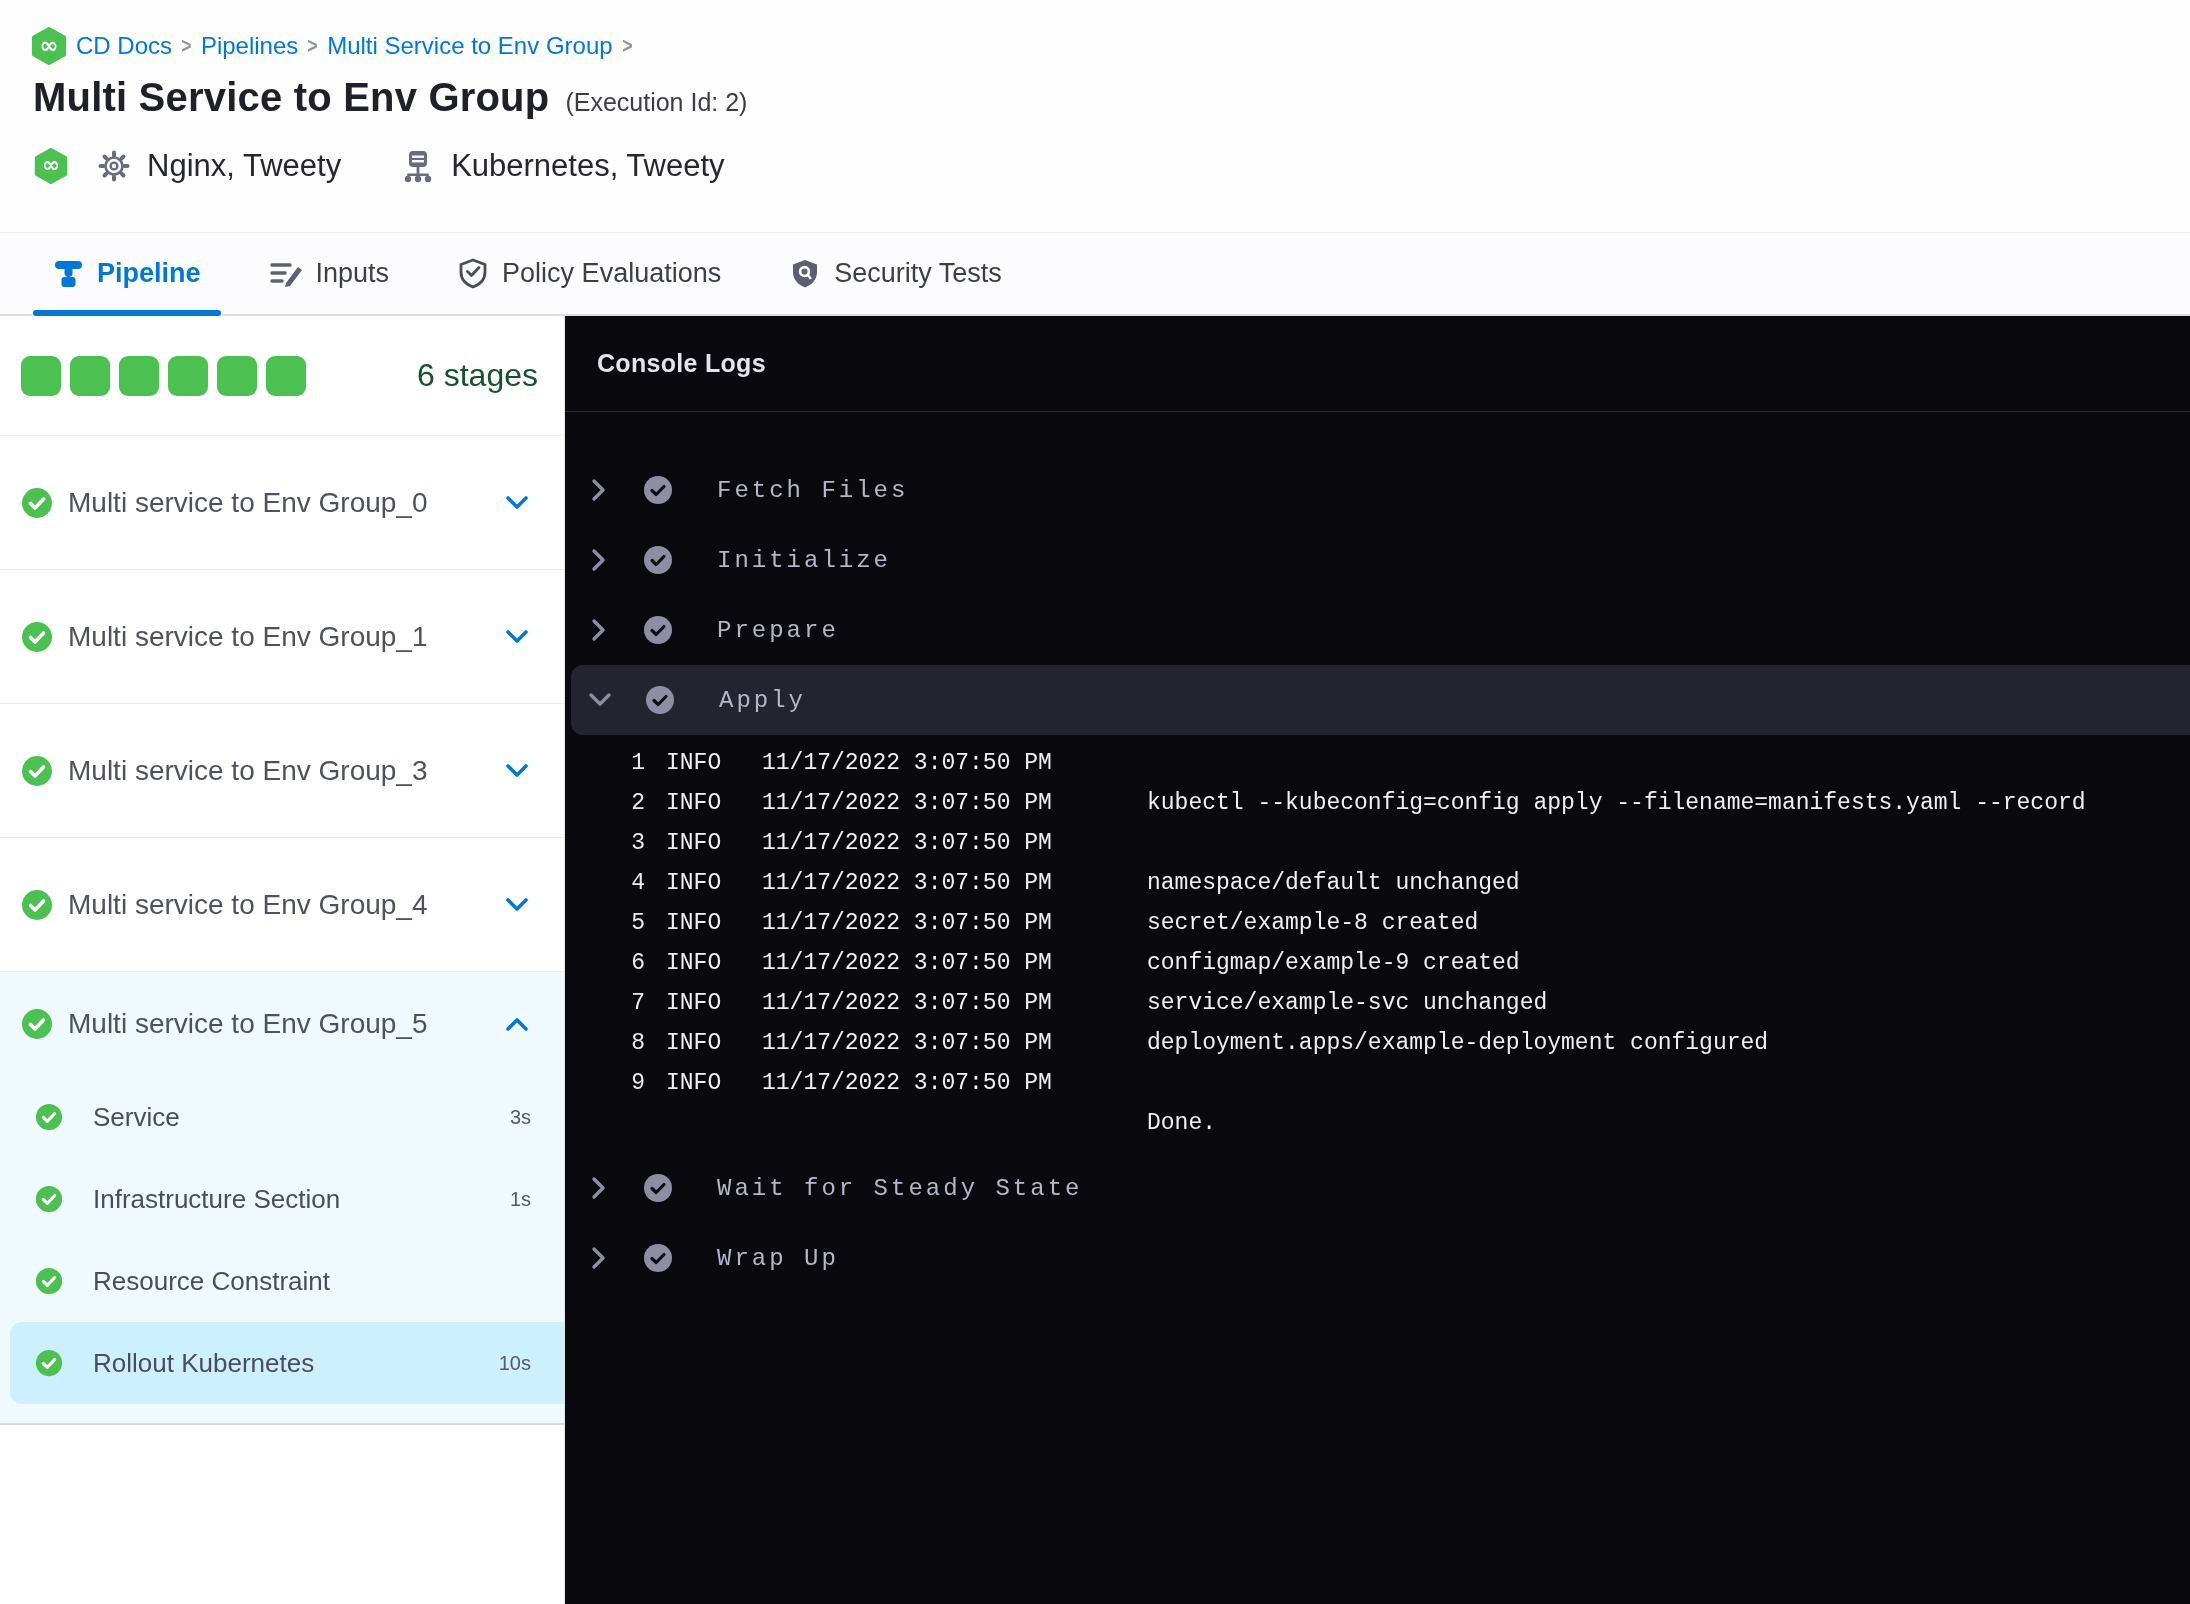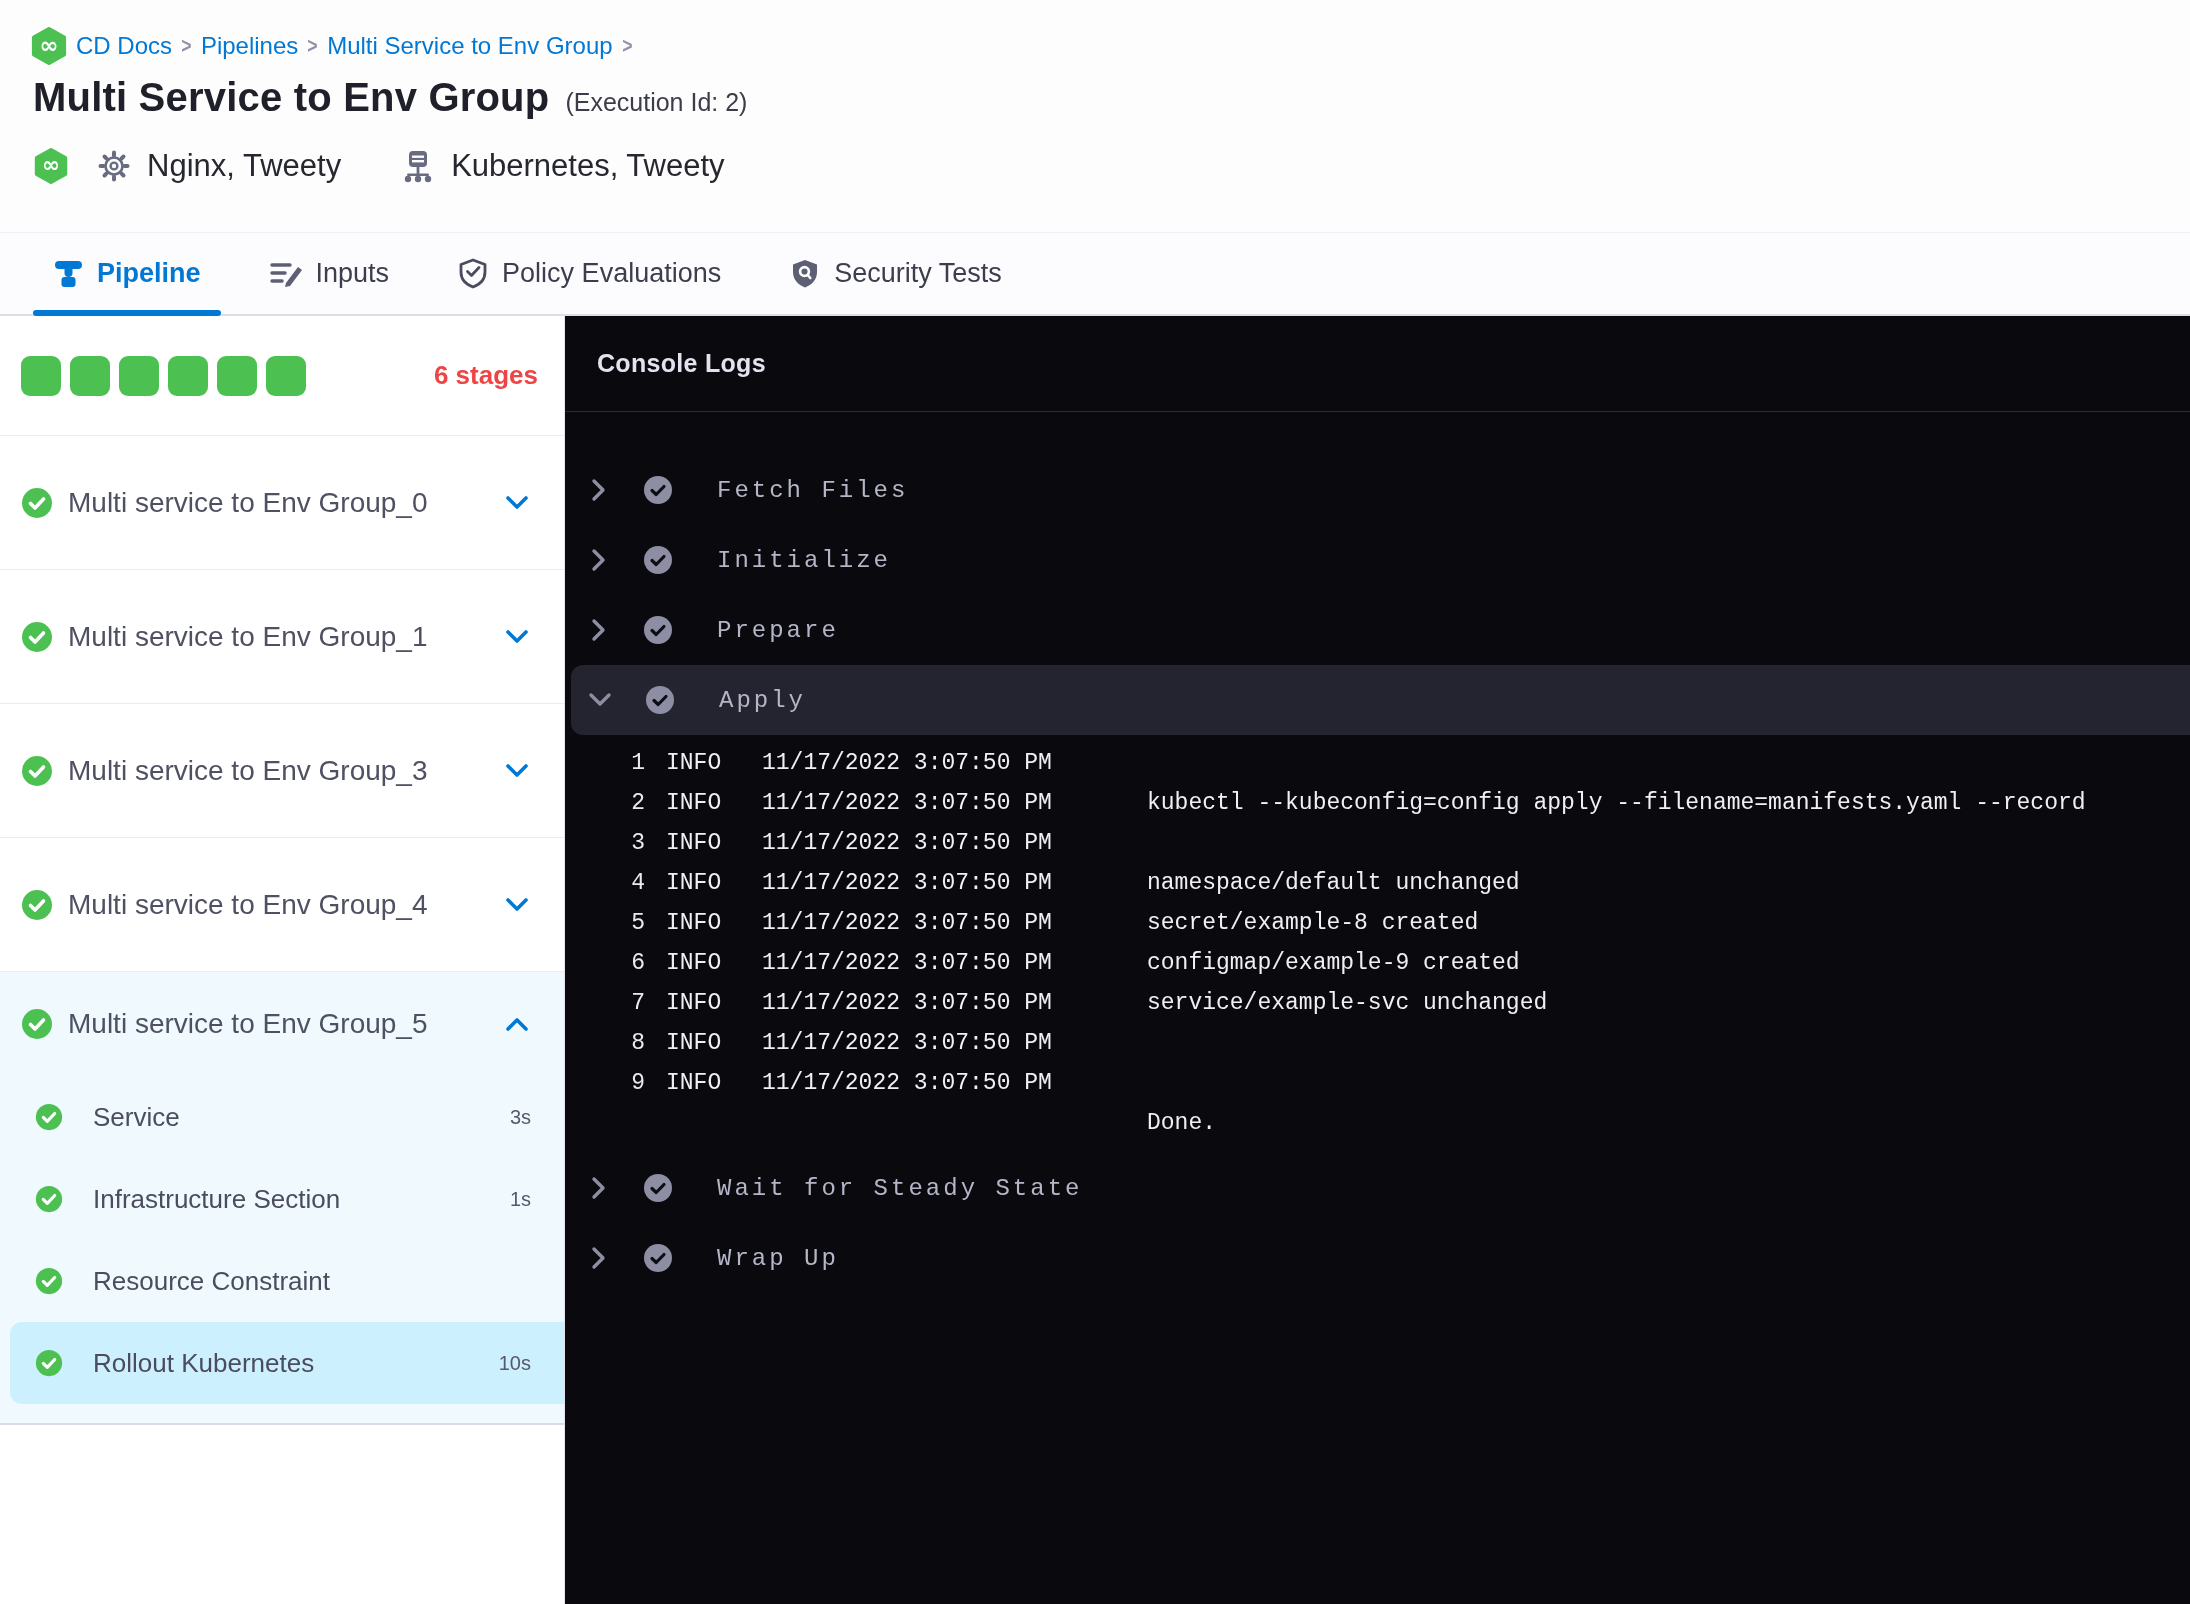--- a/index.html
+++ b/index.html
@@ -32,21 +32,21 @@
   .tab-underline { position:absolute; left:0; right:0; bottom:-2px; height:6px; border-radius:3px; background:#0278d5; }
 
   
   .left {
     position:absolute; left:0; top:316px; width:565px; height:1288px;
     background:#ffffff; border-right:1px solid #e3e4ee;
   }
   .progress-row { height:120px; border-bottom:1.5px solid #e9eaf2; display:flex; align-items:center; padding:0 26px 0 21px; }
   .squares { display:flex; gap:9px; }
   .square { width:40px; height:40px; border-radius:9px; background:#4cc152; }
-  .stage-count { margin-left:auto; font-size:26px; color:#ef4444;font-weight:bold; }
+  .stage-count { margin-left:auto; font-size:32px; color:#14532d; }
   .stage-row { height:134px; border-bottom:1.5px solid #e9eaf2; display:flex; align-items:center; padding:0 36px 0 21px; cursor:pointer; background:#ffffff; }
   .stage-label { margin-left:15px; font-size:28px; color:#4f5162; }
   .stage-chevron { margin-left:auto; flex:none; }
   .stage-card { background:#f0fafe; border-bottom:2px solid #d9dae6; height:453px; }
   .stage-card .stage-row.expanded-head { background:transparent; border-bottom:none; height:104px; }
   .step-row { height:82px; display:flex; align-items:center; padding:0 33px 0 35px; cursor:pointer; }
   .step-row.selected { background:#cdf0fe; border-radius:12px 0 0 12px; margin-left:10px; padding-left:25px; }
   .step-label { margin-left:30px; font-size:26px; color:#4b4d5e; }
   .step-duration { margin-left:auto; font-size:20px; color:#57596b; }
 
@@ -384,20 +384,21 @@
         <div class="log-line">
           <span class="ln">7</span>
             <span class="lvl">INFO</span>
             <span class="time">11/17/2022 3:07:50 PM</span>
             <span class="msg">service/example-svc unchanged</span>
         </div>
         <div class="log-line">
           <span class="ln">8</span>
             <span class="lvl">INFO</span>
             <span class="time">11/17/2022 3:07:50 PM</span>
+            <span class="msg">deployment.apps/example-deployment configured</span>
         </div>
         <div class="log-line">
           <span class="ln">9</span>
             <span class="lvl">INFO</span>
             <span class="time">11/17/2022 3:07:50 PM</span>
             <span class="msg"></span>
         </div>
         <div class="log-line">
           <span class="ln"></span>
             <span class="lvl"></span>

